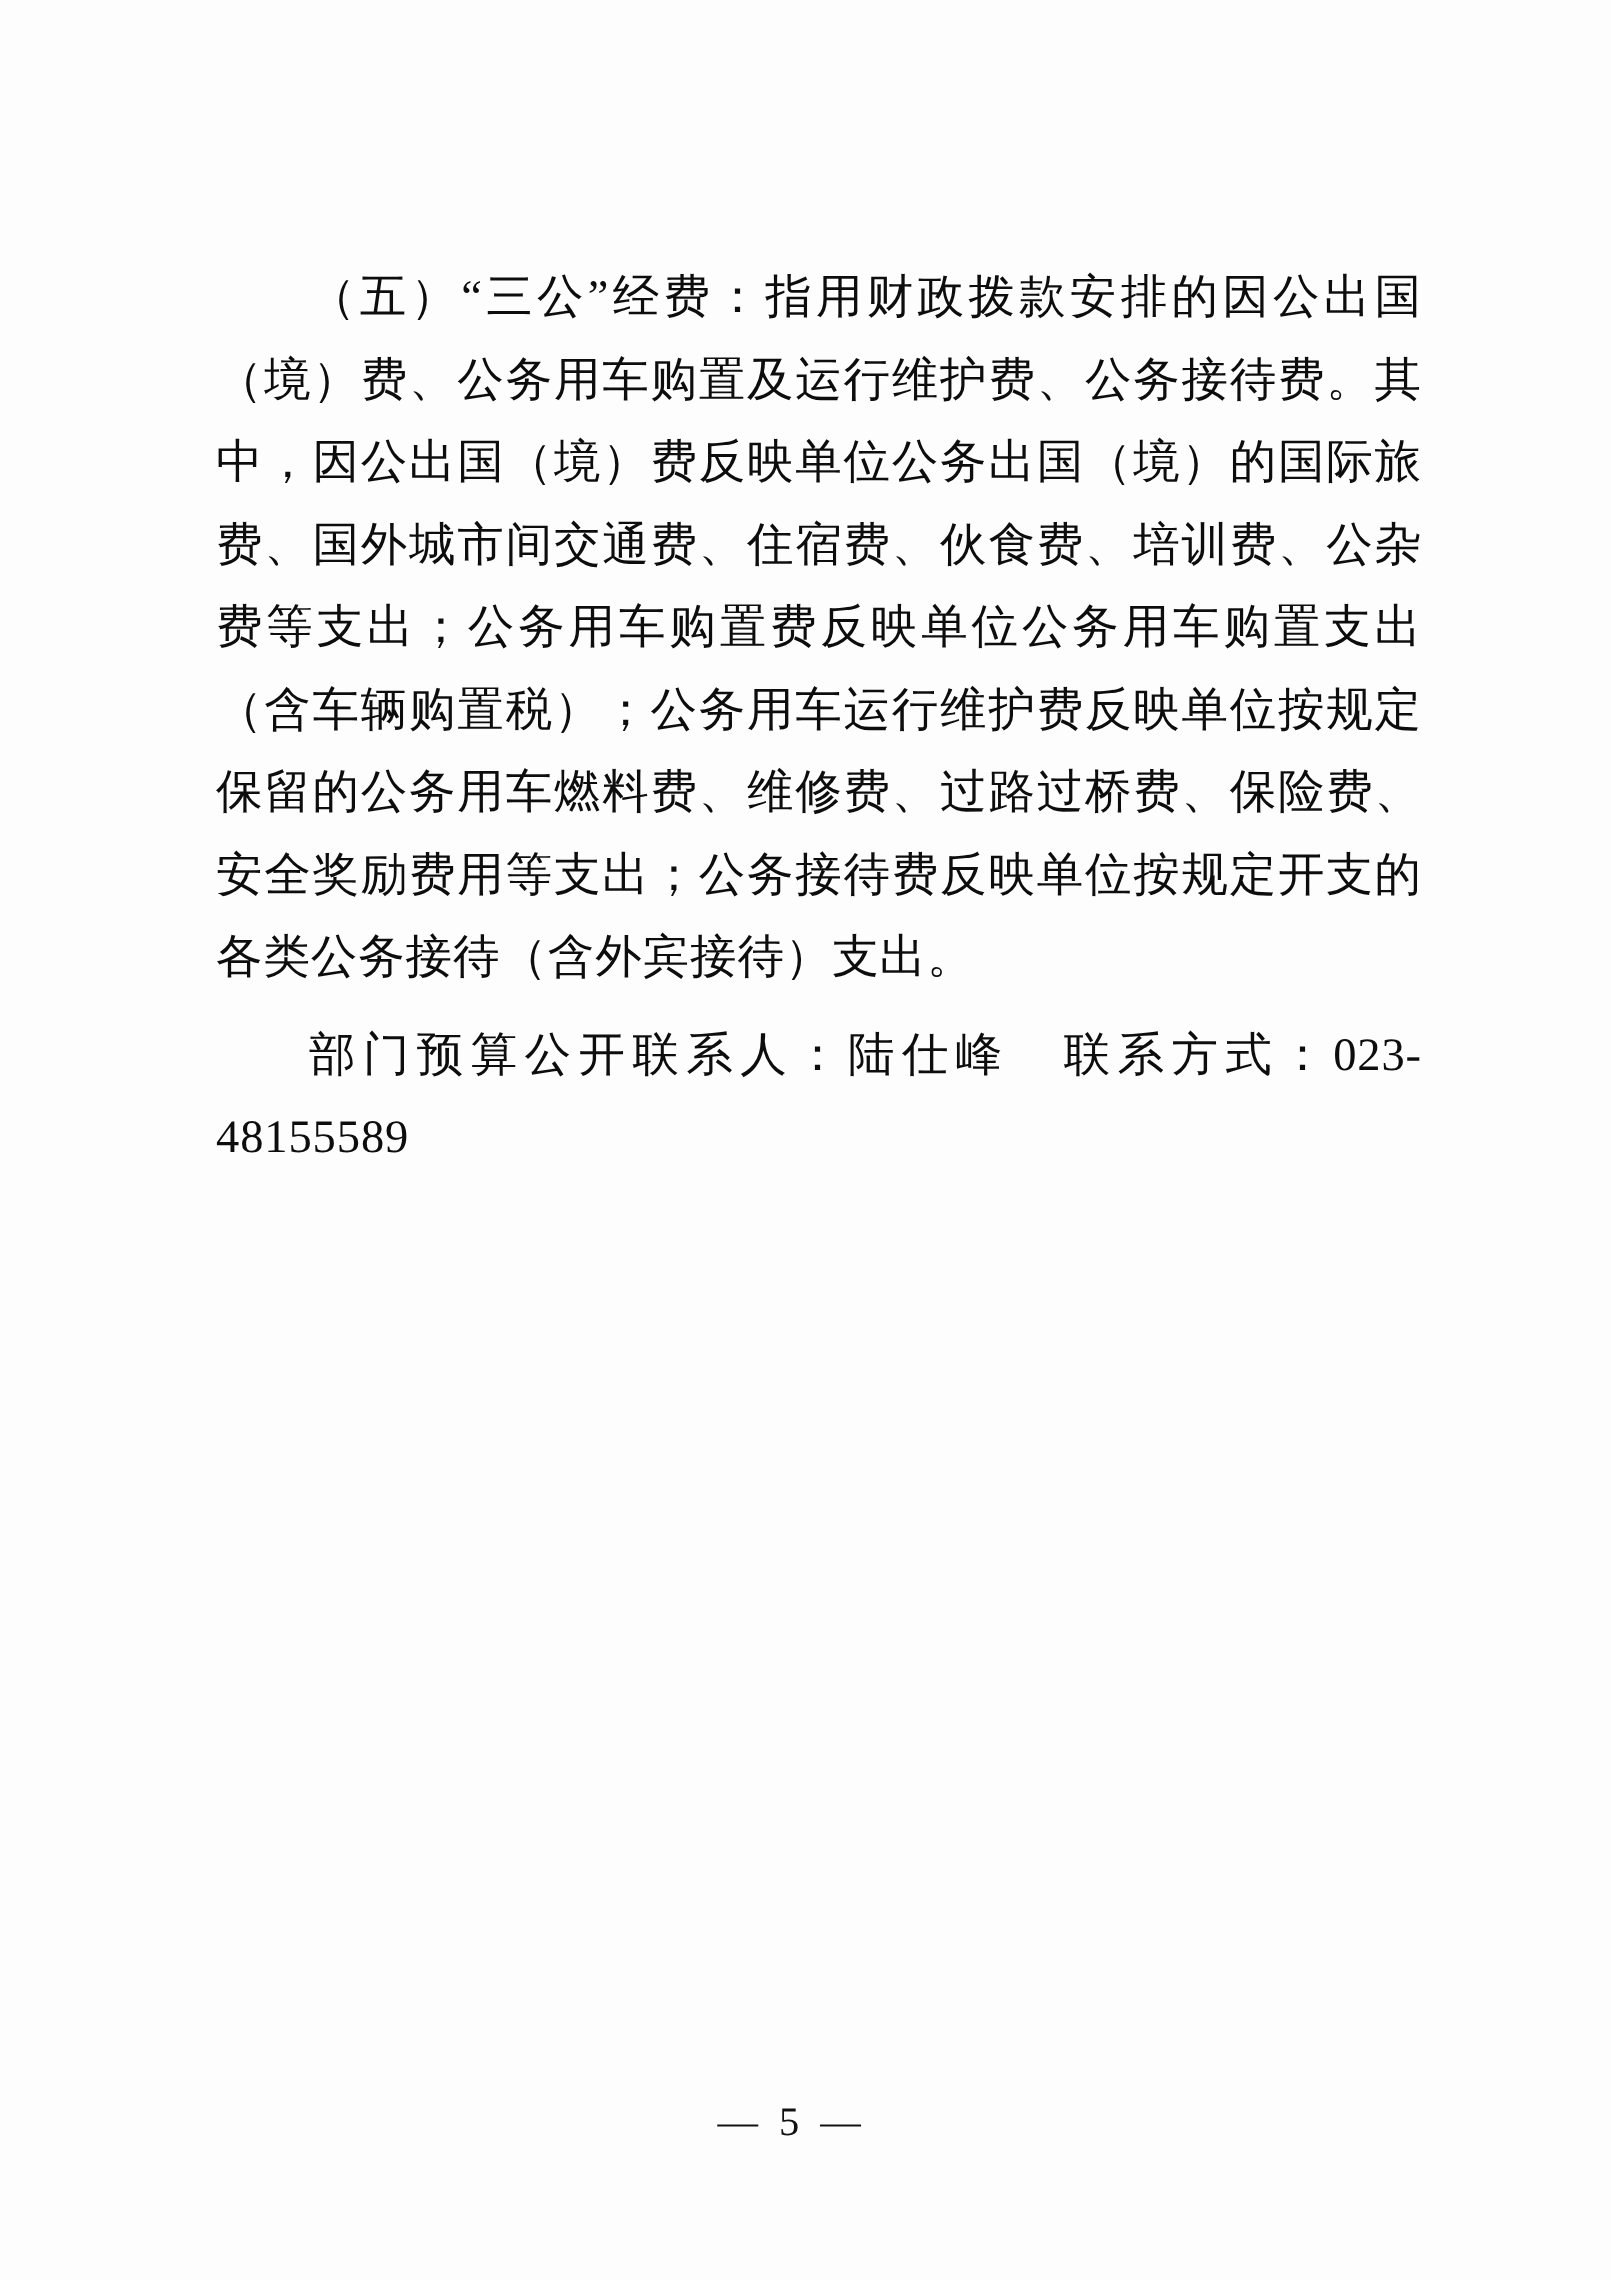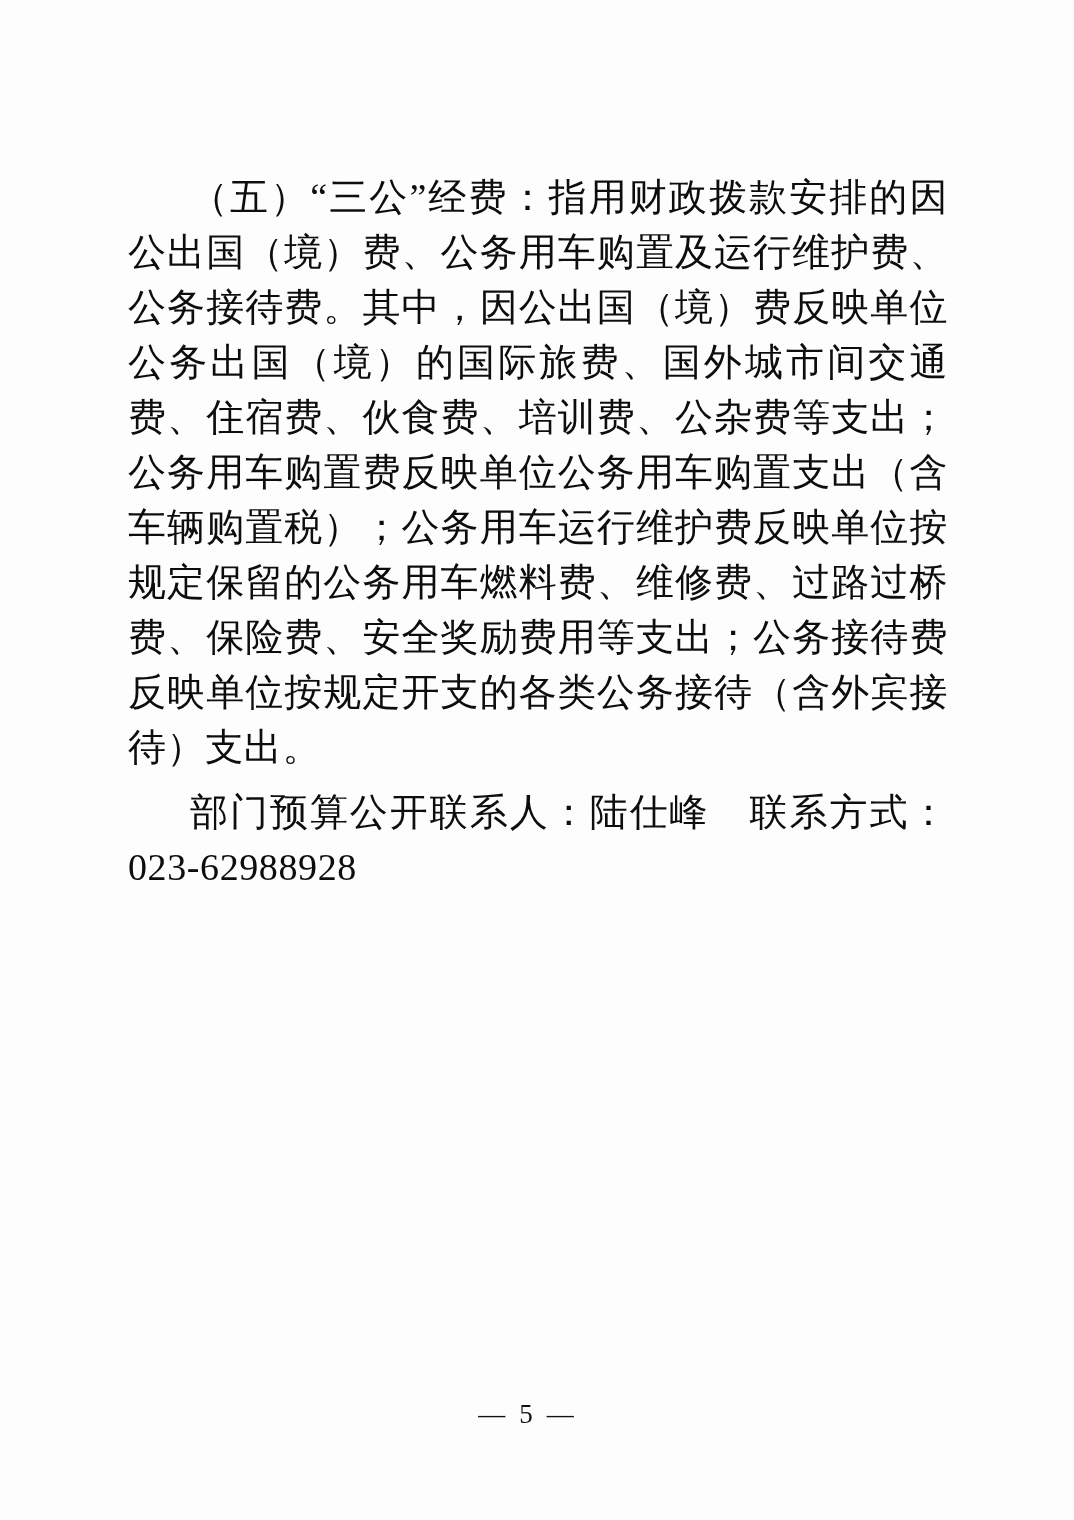--- a/index.html
+++ b/index.html
@@ -24,26 +24,26 @@
     height: 1520px;
     background: #fdfdfd;
   }
   .content {
     position: absolute;
     left: 128px;
     top: 170px;
     width: 820px;
   }
   .para {
-    font-size: 38px;
+    font-size: 31px;
     line-height: 55px;
     text-align: justify;
     text-justify: inter-ideograph;
     letter-spacing: 0.6px;
-    margin: 0 0 6px 0;
+    margin: 0 0 6px 16px;
     text-indent: 62px;
   }
   .para.contact {
     margin-top: 10px;
     text-indent: 62px;
   }
   .page-number {
     position: absolute;
     left: 0;
     right: 0;
@@ -59,20 +59,20 @@
     padding: 0 12px;
   }
 </style>
 </head>
 <body>
 
 <div class="page">
 
   <div class="content">
     <p class="para">（五）“三公”经费：指用财政拨款安排的因公出国（境）费、公务用车购置及运行维护费、公务接待费。其中，因公出国（境）费反映单位公务出国（境）的国际旅费、国外城市间交通费、住宿费、伙食费、培训费、公杂费等支出；公务用车购置费反映单位公务用车购置支出（含车辆购置税）；公务用车运行维护费反映单位按规定保留的公务用车燃料费、维修费、过路过桥费、保险费、安全奖励费用等支出；公务接待费反映单位按规定开支的各类公务接待（含外宾接待）支出。</p>
-    <p class="para contact">部门预算公开联系人：陆仕峰　联系方式：023-62988928</p>
+    <p class="para contact">部门预算公开联系人：陆仕峰　联系方式：023-48155589</p>
   </div>
 
   <div class="page-number">
     <span class="dash">—</span><span>5</span><span class="dash">—</span>
   </div>
 
 </div>
 
 </body></html>

